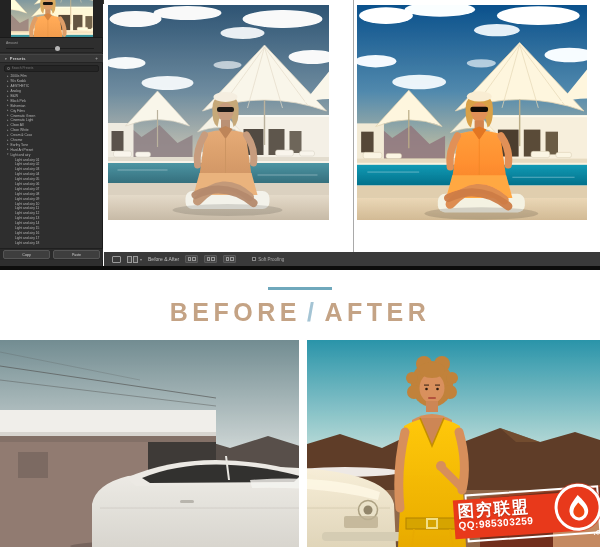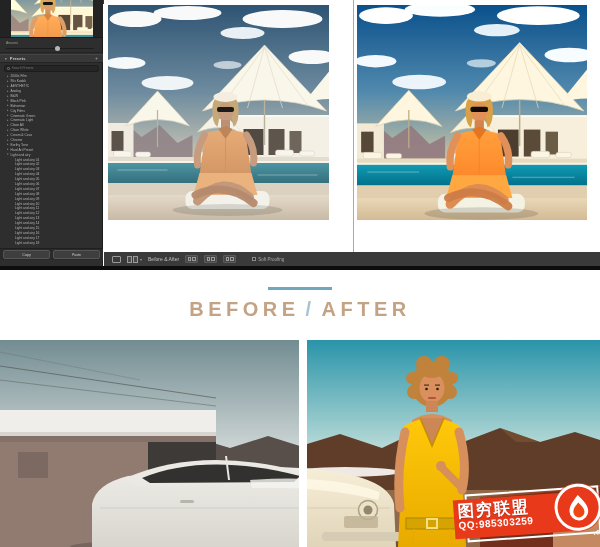--- a/index.html
+++ b/index.html
@@ -49,21 +49,21 @@
   .tb-pair{width:13px;height:8px;background:#474747;border:1px solid #5a5a5a;border-radius:1px;display:flex;align-items:center;justify-content:center;gap:1px;}
   .tb-pair i{display:block;width:3.5px;height:4.5px;border:0.8px solid #9a9a9a;}
   .tb-check{display:flex;align-items:center;gap:2px;margin-left:10px;}
   .tb-check .cb{width:4px;height:4px;border:1px solid #8a8a8a;background:#2f2f2f;}
   .tb-check span{font-size:4.5px;color:#a8a8a8;}
   .blackbar{position:absolute;left:0;top:266px;width:600px;height:4px;background:#0d0d0c;}
 
   
   .hero{position:absolute;left:0;top:270px;width:600px;height:70px;background:#ffffff;display:flex;flex-direction:column;align-items:center;}
   .hero-line{width:64px;height:3px;background:#6fa8bc;margin-top:17px;}
-  .hero-title{margin-top:8px;font-size:20px;font-weight:bold;letter-spacing:4.5px;color:#c4a385;}
+  .hero-title{margin-top:8px;font-size:25px;font-weight:bold;letter-spacing:4.5px;color:#c4a385;}
   .hero-title .sep{color:#a4c4d4;margin:0 6px;}
 
   
   .photo{position:absolute;left:0;top:340px;width:600px;height:207px;background:#fff;}
   .half-l{position:absolute;left:0;top:0;width:299px;height:207px;overflow:hidden;}
   .half-r{position:absolute;left:307px;top:0;width:293px;height:207px;overflow:hidden;}
   .muted2{filter:saturate(.32) brightness(1.07) contrast(.9);}
   .vivid2{filter:saturate(1.18) contrast(1.06);}
   .photo-divider{position:absolute;left:299px;top:0;width:8px;height:207px;background:#ffffff;}
 

